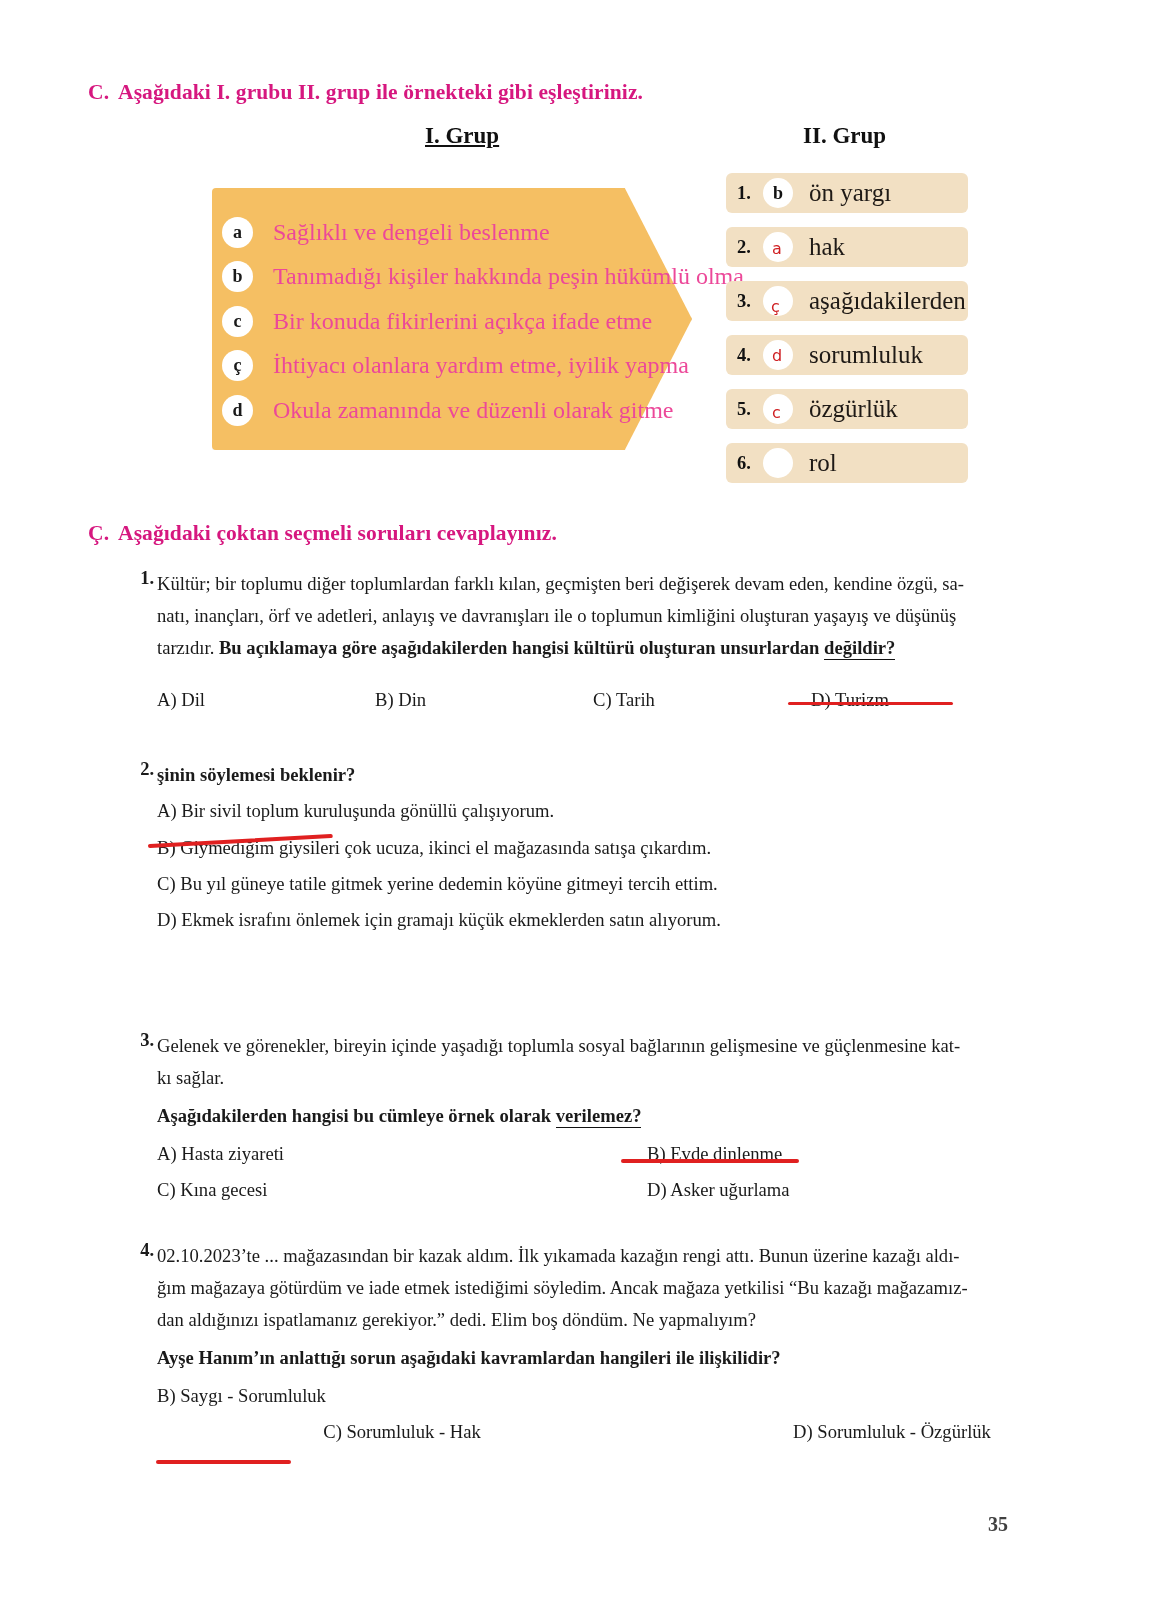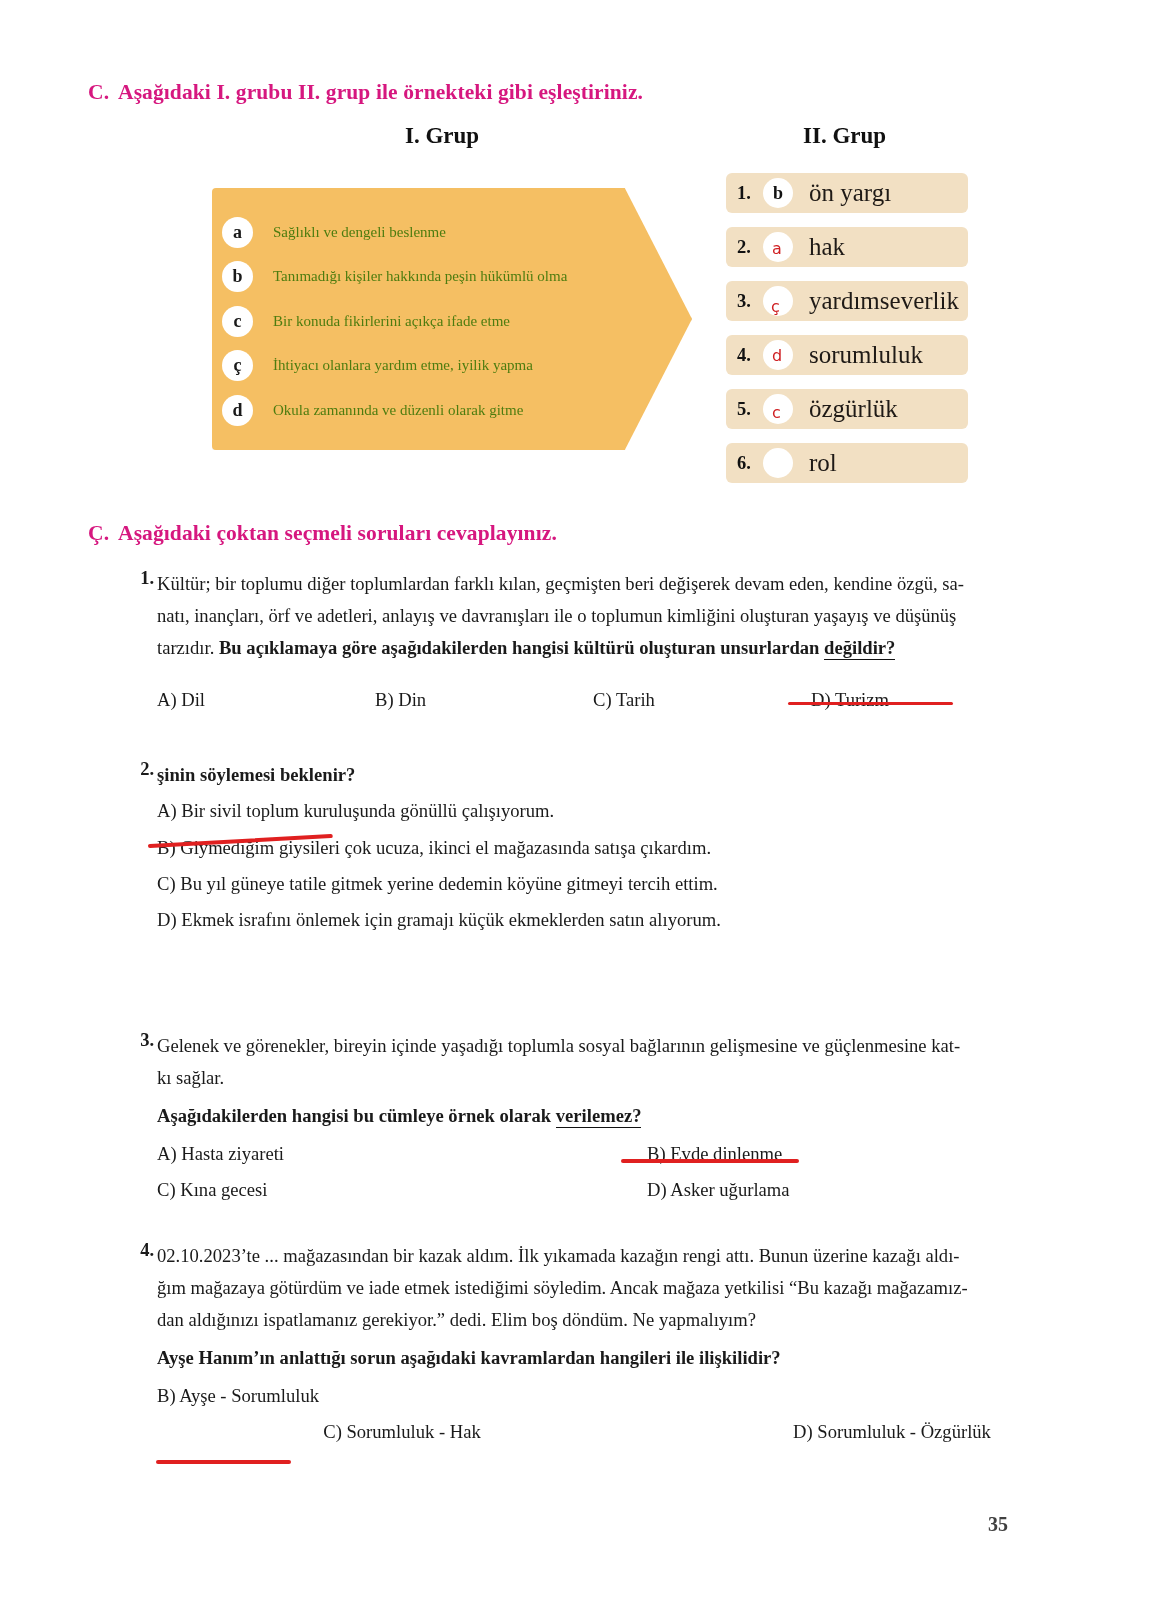--- a/index.html
+++ b/index.html
@@ -83,22 +83,22 @@
     display: flex;
     align-items: center;
     justify-content: center;
     font-weight: bold;
     font-size: 18px;
     color: #1a1a1a;
     flex: 0 0 auto;
     margin-right: 20px;
   }
   .g1-text {
-    font-size: 15px;
-    color: #4d7c0f;
+    font-size: 24px;
+    color: #ec4899;
     white-space: nowrap;
   }
 
   
   #group2-list {
     position: absolute;
     left: 726px;
     top: 173px;
     width: 242px;
   }
@@ -221,21 +221,21 @@
 </style>
 </head>
 <body>
 
 <div class="page">
 
   <div class="section-head" style="left:88px; top:80px;">
     <span class="sec-letter">C.</span><span>Aşağıdaki I. grubu II. grup ile örnekteki gibi eşleştiriniz.</span>
   </div>
 
-  <div class="group-title" style="left:405px; top:123px;">I. Grup</div>
+  <div class="group-title" style="left:425px; top:123px;text-decoration:underline;">I. Grup</div>
   <div class="group-title" style="left:803px; top:123px;">II. Grup</div>
 
   <div id="group1-box">
     <div id="group1-shape"></div>
     <div id="group1-list">
 
       <div class="g1-row">
         <span class="g1-bullet">a</span>
         <span class="g1-text">Sağlıklı ve dengeli beslenme</span>
       </div>
@@ -279,21 +279,21 @@
         <span class="g2-ans hand" style="left:9px; top:9px;">a</span>
       </span>
       <span class="g2-label">hak</span>
     </div>
 
     <div class="g2-row">
       <span class="g2-num">3.</span>
       <span class="g2-circle">
         <span class="g2-ans hand" style="left:8px; top:13px;">ç</span>
       </span>
-      <span class="g2-label">yardımseverlik</span>
+      <span class="g2-label">aşağıdakilerden</span>
     </div>
 
     <div class="g2-row">
       <span class="g2-num">4.</span>
       <span class="g2-circle">
         <span class="g2-ans hand" style="left:9px; top:8px;">d</span>
       </span>
       <span class="g2-label">sorumluluk</span>
     </div>
 
@@ -369,21 +369,21 @@
   <div class="redmark" style="left:621px; top:1159px; width:178px; height:3.6px;"></div>
 
   <div class="question" style="top:1240px;">
     <div class="q-num">4.</div>
     <div class="q-body">
       <div class="q-line">02.10.2023’te ... mağazasından bir kazak aldım. İlk yıkamada kazağın rengi attı. Bunun üzerine kazağı aldı-</div>
       <div class="q-line">ğım mağazaya götürdüm ve iade etmek istediğimi söyledim. Ancak mağaza yetkilisi “Bu kazağı mağazamız-</div>
       <div class="q-line">dan aldığınızı ispatlamanız gerekiyor.” dedi. Elim boş döndüm. Ne yapmalıyım?</div>
       <div class="q-line bold" style="margin-top:6px;">Ayşe Hanım’ın anlattığı sorun aşağıdaki kavramlardan hangileri ile ilişkilidir?</div>
       <div class="opt-row opt-2col" style="margin-top:6px;">
-        <span>B) Ayşe - Sorumluluk</span>
+        <span>B) Saygı - Sorumluluk</span>
       </div>
       <div class="opt-row opt-2col" style="margin-top:4px;text-align:center;">
         <span>C) Sorumluluk - Hak</span>
         <span>D) Sorumluluk - Özgürlük</span>
       </div>
     </div>
   </div>
 
   <div class="redmark" style="left:156px; top:1460px; width:135px; height:3.6px;"></div>
 

